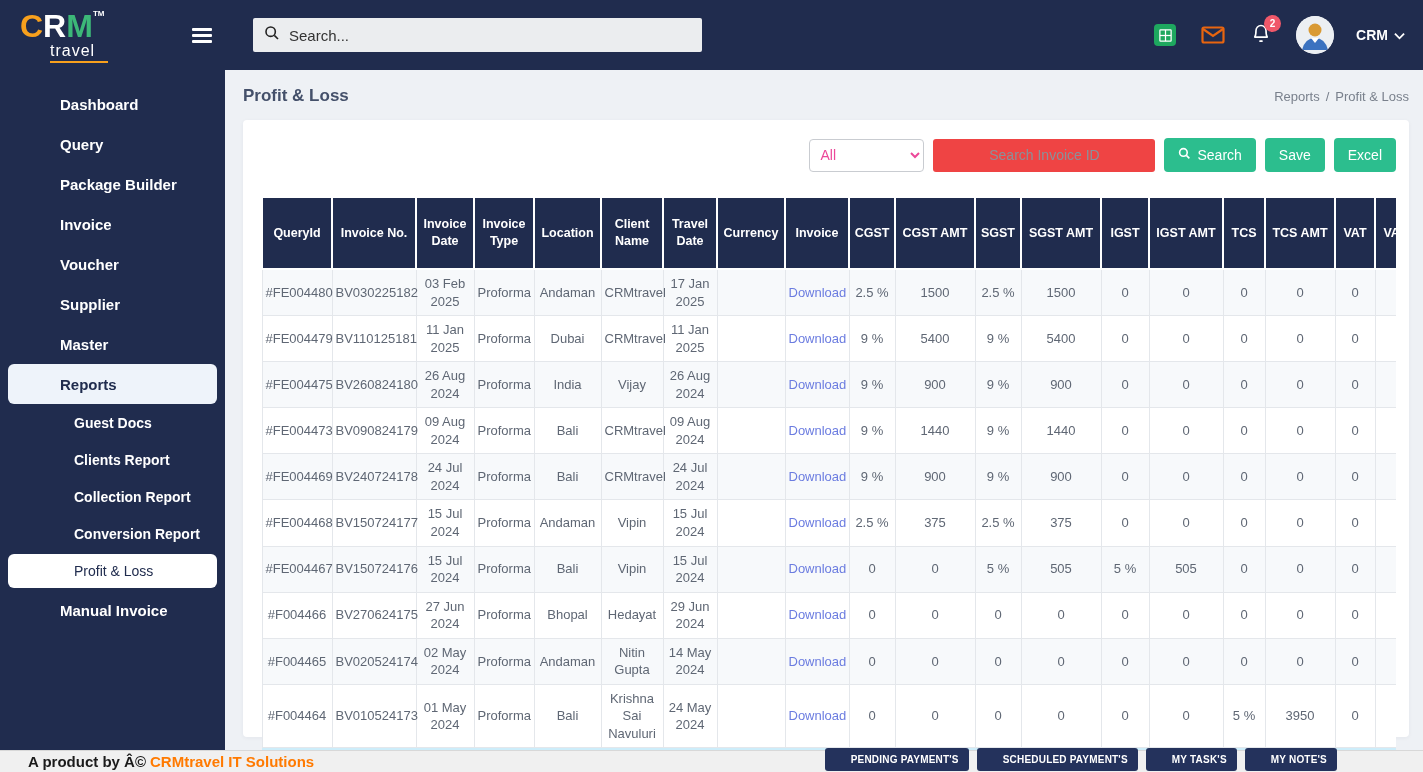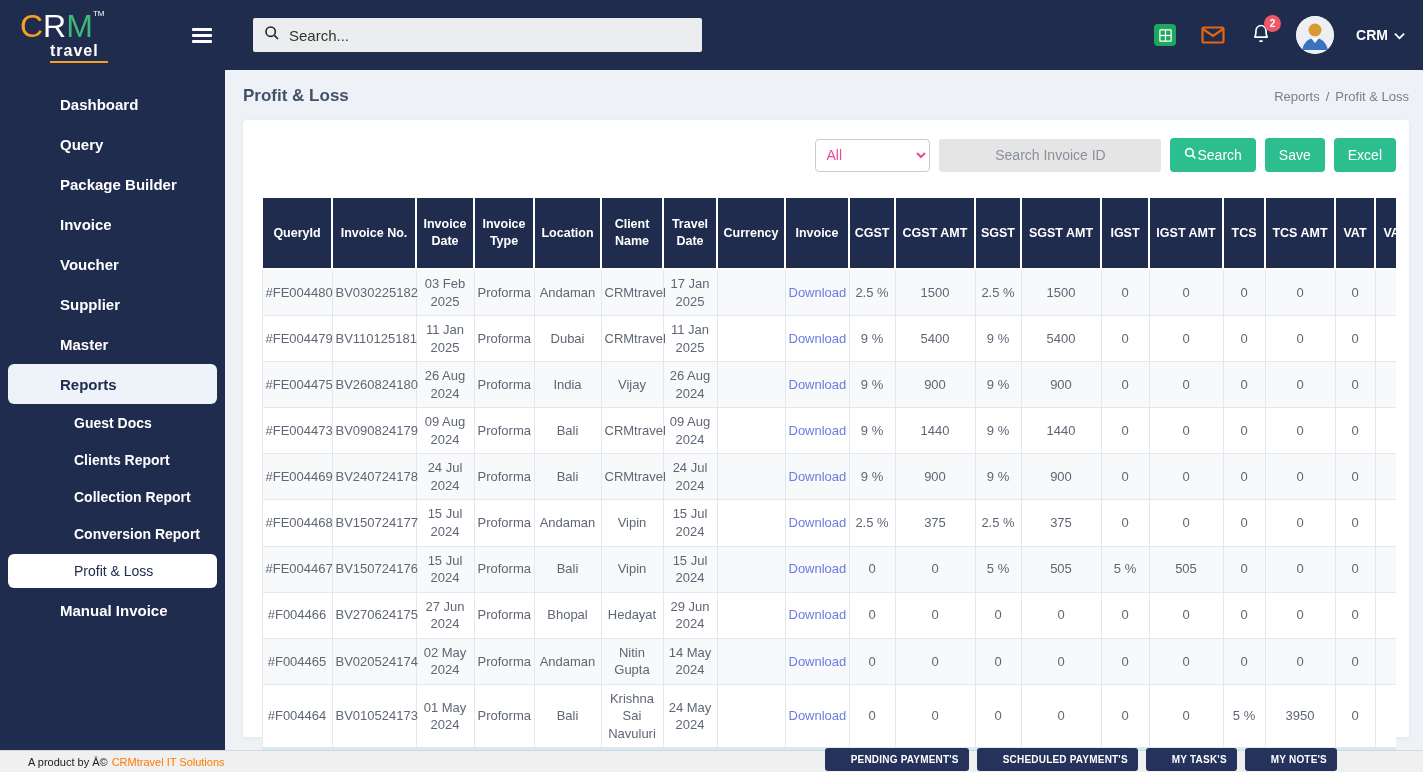--- a/index.html
+++ b/index.html
@@ -1,24 +1,24 @@
 <!DOCTYPE html>
 <html><head>
 <meta charset="utf-8">
 <style>
   * { margin:0; padding:0; box-sizing:border-box; }
   html,body { width:1423px; height:772px; overflow:hidden; font-family:"Liberation Sans", sans-serif; background:#edf0f4; position:relative; }
 
   
   .header { position:absolute; top:0; left:0; right:0; height:70px; background:#202c4e; z-index:20; }
   .logo { position:absolute; left:20px; top:10px; line-height:1; cursor:pointer; }
-  .logo .big { font-size:32px; font-weight:normal; letter-spacing:0px; }
+  .logo .big { font-size:32px; font-weight:bold; letter-spacing:0px; }
   .logo .c { color:#f7a01d; } .logo .r { color:#ffffff; } .logo .m { color:#3cb878; }
   .logo .tm { font-size:8px; color:#fff; vertical-align:top; }
-  .logo .sub { display:block; color:#fff; font-weight:bold; font-size:16px; margin:1px 0 0 30px; letter-spacing:1px; border-bottom:2px solid #f7a01d; width:58px; padding-bottom:2px; }
+  .logo .sub { display:block; color:#fff; font-weight:normal; font-size:16px; margin:1px 0 0 30px; letter-spacing:1px; border-bottom:2px solid #f7a01d; width:58px; padding-bottom:2px; }
   .hamburger { position:absolute; left:192px; top:25px; width:20px; height:18px; cursor:pointer; }
   .hamburger div { height:3px; background:#fff; margin:3px 0; border-radius:1px; }
   .topsearch { position:absolute; left:253px; top:18px; width:449px; height:34px; background:#ebedef; border-radius:2px; display:flex; align-items:center; padding:0 11px; gap:9px; }
   .topsearch input { border:none; outline:none; background:transparent; font-size:15px; color:#222; width:100%; font-family:"Liberation Sans", sans-serif; }
   .topsearch input::placeholder { color:#333; opacity:1; }
   .hicons { position:absolute; right:18px; top:0; height:70px; display:flex; align-items:center; gap:22px; }
   .hicon { width:26px; height:26px; display:flex; align-items:center; justify-content:center; cursor:pointer; position:relative; }
   .grid-ic { width:22px; height:22px; background:#1ea85f; border-radius:4px; display:flex; align-items:center; justify-content:center; }
   .badge { position:absolute; top:-7px; right:-7px; min-width:17px; height:17px; background:#f0586a; color:#fff; border-radius:50%; font-size:10px; font-weight:bold; display:flex; align-items:center; justify-content:center; }
   .avatar { width:38px; height:38px; border-radius:50%; background:#eef0f4; overflow:hidden; display:flex; align-items:flex-end; justify-content:center; cursor:pointer; }
@@ -31,38 +31,38 @@
   .menu-item .mi-icon { width:18px; height:18px; display:flex; align-items:center; justify-content:center; flex:none; }
   .menu-item .lbl { flex:1; }
   .menu-item.active { background:#eef3fa; color:#202c4e; border-radius:6px; margin:0 8px; padding:0 10px 0 20px; }
   .menu-item.active svg { stroke:#202c4e; }
   .menu-item svg { stroke:#fff; }
   .submenu { list-style:none; }
   .sub-item { height:37px; display:flex; align-items:center; padding-left:74px; color:#fff; font-size:14px; font-weight:bold; cursor:pointer; }
   .sub-item.active { background:#ffffff; color:#202c4e; border-radius:6px; margin:2px 8px; height:34px; padding-left:66px; font-weight:normal; }
 
   
-  .footer { position:absolute; bottom:0; left:0; right:0; height:22px; background:#f0f0f0; border-top:1px solid #d8d8d8; z-index:30; display:flex; align-items:center; padding-left:28px; font-size:11px; font-weight:normal; color:#1a1a1a; }
+  .footer { position:absolute; bottom:0; left:0; right:0; height:22px; background:#f0f0f0; border-top:1px solid #d8d8d8; z-index:30; display:flex; align-items:center; padding-left:28px; font-size:15px; font-weight:bold; color:#1a1a1a; }
   .footer a { color:#ff7a00; text-decoration:none; margin-left:4px; cursor:pointer; }
   .bottombar { position:absolute; bottom:1px; right:86px; display:flex; gap:8px; z-index:40; }
   .bb-btn { background:#24325c; color:#fff; font-size:10px; font-weight:bold; padding:5px 10px; border-radius:3px; display:flex; align-items:center; gap:5px; cursor:pointer; letter-spacing:0.2px; }
   .bb-btn svg { stroke:#fff; }
 
   
   .main { position:absolute; left:225px; top:70px; right:0; bottom:22px; background:#eef1f5; padding:14px 14px 0 18px; }
   .titlerow { display:flex; justify-content:space-between; align-items:center; height:24px; }
   .page-title { font-size:17px; font-weight:bold; color:#44506a; }
   .breadcrumb { font-size:13px; color:#79808c; }
   .breadcrumb .sep { margin:0 6px; }
   .card { margin-top:12px; background:#fff; border-radius:4px; height:617px; position:relative; box-shadow:0 1px 4px rgba(30,40,70,0.05); }
   .controls { position:absolute; top:18px; right:13px; display:flex; gap:9px; align-items:center; }
   .controls select { width:115px; height:33px; border:1px solid #c9ccd1; border-radius:4px; font-size:14px; color:#ec4899; padding:0 6px; background:#fff; font-family:"Liberation Sans", sans-serif; }
-  .controls .inv-search { width:222px; height:33px; background:#e5e5e5; border:none; border-radius:3px; font-size:14px; color:#333; text-align:center; outline:none; font-family:"Liberation Sans", sans-serif; }
+  .controls .inv-search { width:222px; height:33px; background:#ef4444; border:none; border-radius:3px; font-size:14px; color:#333; text-align:center; outline:none; font-family:"Liberation Sans", sans-serif; }
   .controls .inv-search::placeholder { color:#8a919a; opacity:1; }
-  .gbtn { height:34px; background:#2cbe8e; color:#fff; border:none; border-radius:4px; font-size:14px; padding:0 14px; cursor:pointer; display:flex; align-items:center; font-family:"Liberation Sans", sans-serif; }
+  .gbtn { height:34px; background:#2cbe8e; color:#fff; border:none; border-radius:4px; font-size:14px; padding:0 14px; cursor:pointer; display:flex; align-items:center; gap:6px; font-family:"Liberation Sans", sans-serif; }
 
   .tablewrap { position:absolute; top:76px; left:18px; right:13px; overflow:hidden; }
   table { border-collapse:collapse; table-layout:fixed; width:1183px; }
   thead th { background:#202c4e; color:#fff; font-size:12.5px; font-weight:bold; border:2px solid #fff; height:72px; padding:4px 3px; text-align:center; line-height:1.35; }
   tbody td { font-size:13px; color:#5f6774; text-align:center; border:1px solid #e4e7eb; padding:5px 3px; height:42px; line-height:1.35; background:#fff; }
   tbody tr:nth-child(odd) td { background:#f7f9fb; }
   a.dl { color:#6b7ce0; text-decoration:none; cursor:pointer; }
   tfoot td { background:#cdedfa; font-size:13px; font-weight:bold; color:#273550; height:29px; padding:4px 3px; text-align:center; border:none; }
   tfoot td.tlabel { text-align:right; padding-right:6px; }
 </style>

